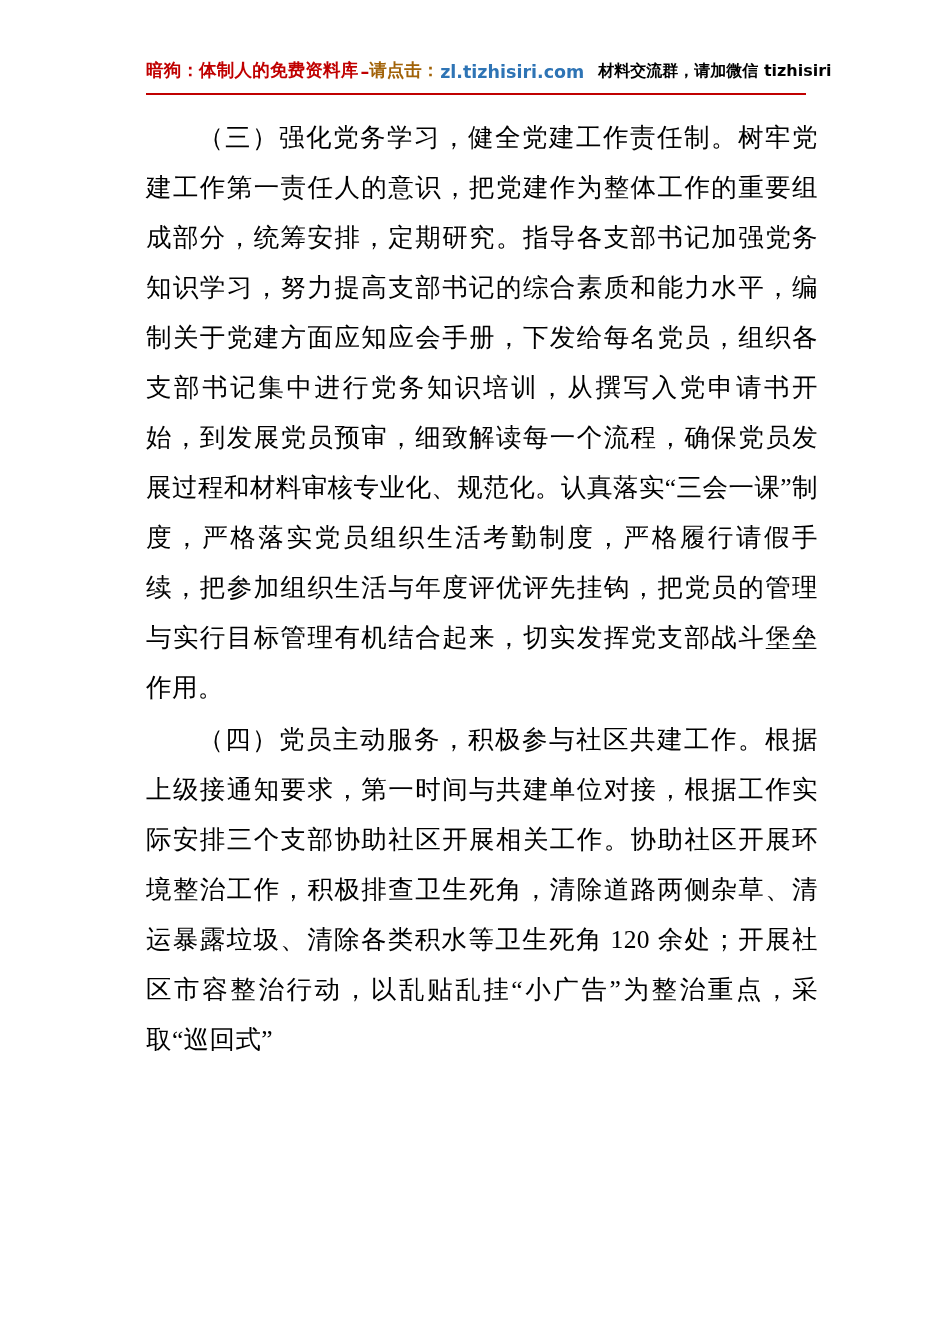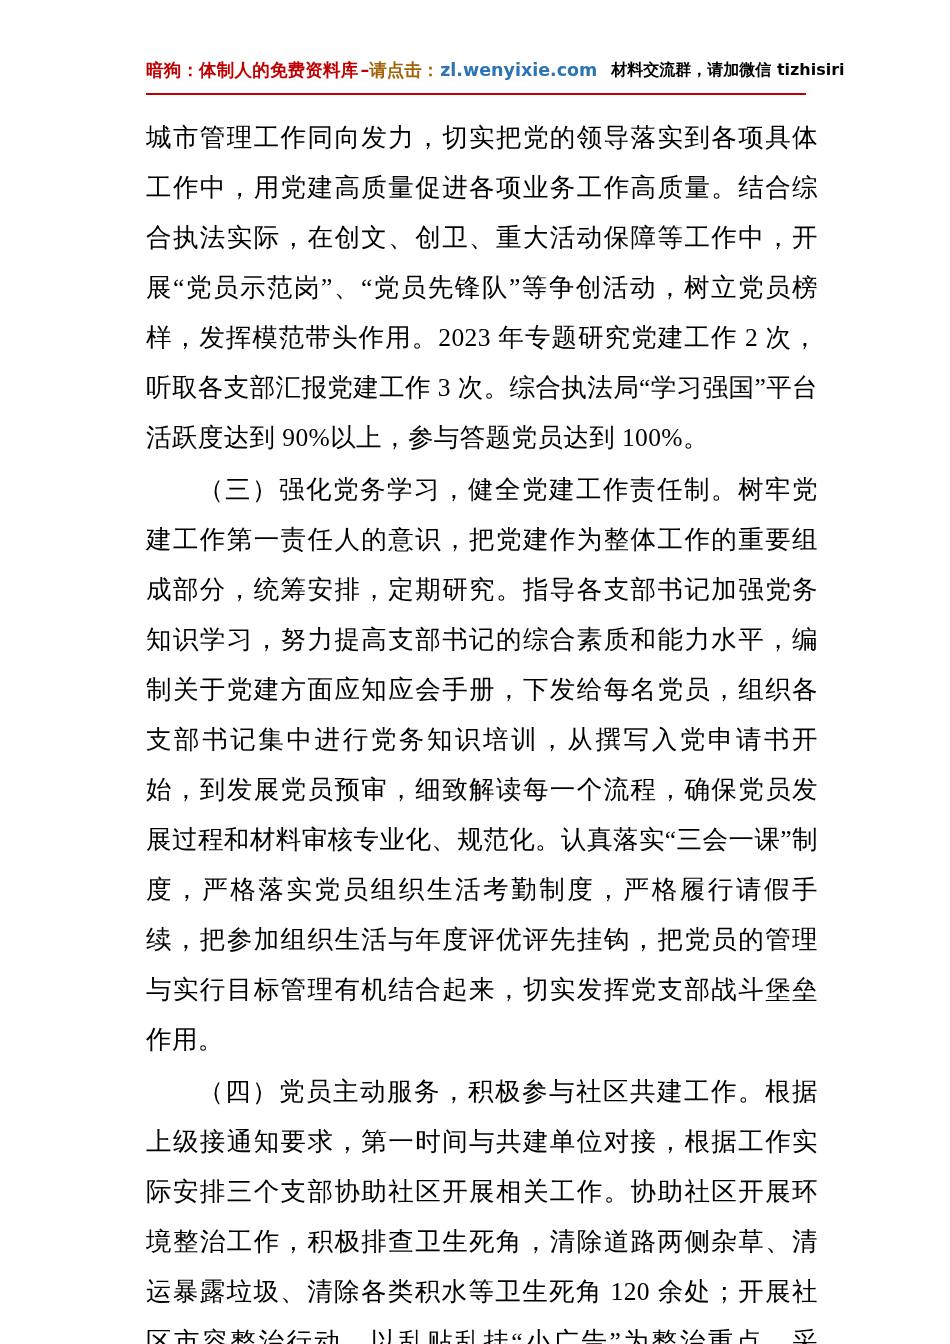--- a/index.html
+++ b/index.html
@@ -20,21 +20,21 @@
     box-sizing: border-box;
     background: #fff;
   }
   
   .header {
     position: absolute;
     top: 58px;
     left: 146px;
     width: 660px;
     display: flex;
-    align-items: center;
+    align-items: flex-end;
     white-space: nowrap;
   }
   .hdr-red {
     color: #c00000;
     font-weight: bold;
     font-size: 17.5px;
     font-family: "DejaVu Sans", sans-serif;
     letter-spacing: 0.2px;
   }
   .hdr-dash {
@@ -95,24 +95,23 @@
 </style>
 </head>
 <body>
 
 <div class="page">
 
   <div class="header">
     <span class="hdr-red">暗狗：体制人的免费资料库</span>
     <span class="hdr-dash">–</span>
     <span class="hdr-click">请点击：</span>
-    <span class="hdr-link">zl.wenyixie.com</span>
+    <span class="hdr-link">zl.tizhisiri.com</span>
     <span class="hdr-black">材料交流群，请加微信 tizhisiri</span>
   </div>
   <div class="hdr-rule"></div>
 
   <div class="content">
-    <p>城市管理工作同向发力，切实把党的领导落实到各项具体工作中，用党建高质量促进各项业务工作高质量。结合综合执法实际，在创文、创卫、重大活动保障等工作中，开展“党员示范岗”、“党员先锋队”等争创活动，树立党员榜样，发挥模范带头作用。2023 年专题研究党建工作 2 次，听取各支部汇报党建工作 3 次。综合执法局“学习强国”平台活跃度达到 90%以上，参与答题党员达到 100%。</p>
     <p class="indent">（三）强化党务学习，健全党建工作责任制。树牢党建工作第一责任人的意识，把党建作为整体工作的重要组成部分，统筹安排，定期研究。指导各支部书记加强党务知识学习，努力提高支部书记的综合素质和能力水平，编制关于党建方面应知应会手册，下发给每名党员，组织各支部书记集中进行党务知识培训，从撰写入党申请书开始，到发展党员预审，细致解读每一个流程，确保党员发展过程和材料审核专业化、规范化。认真落实“三会一课”制度，严格落实党员组织生活考勤制度，严格履行请假手续，把参加组织生活与年度评优评先挂钩，把党员的管理与实行目标管理有机结合起来，切实发挥党支部战斗堡垒作用。</p>
     <p class="indent">（四）党员主动服务，积极参与社区共建工作。根据上级接通知要求，第一时间与共建单位对接，根据工作实际安排三个支部协助社区开展相关工作。协助社区开展环境整治工作，积极排查卫生死角，清除道路两侧杂草、清运暴露垃圾、清除各类积水等卫生死角 120 余处；开展社区市容整治行动，以乱贴乱挂“小广告”为整治重点，采取“巡回式”</p>
   </div>
 
 </div>
 
 </body></html>

